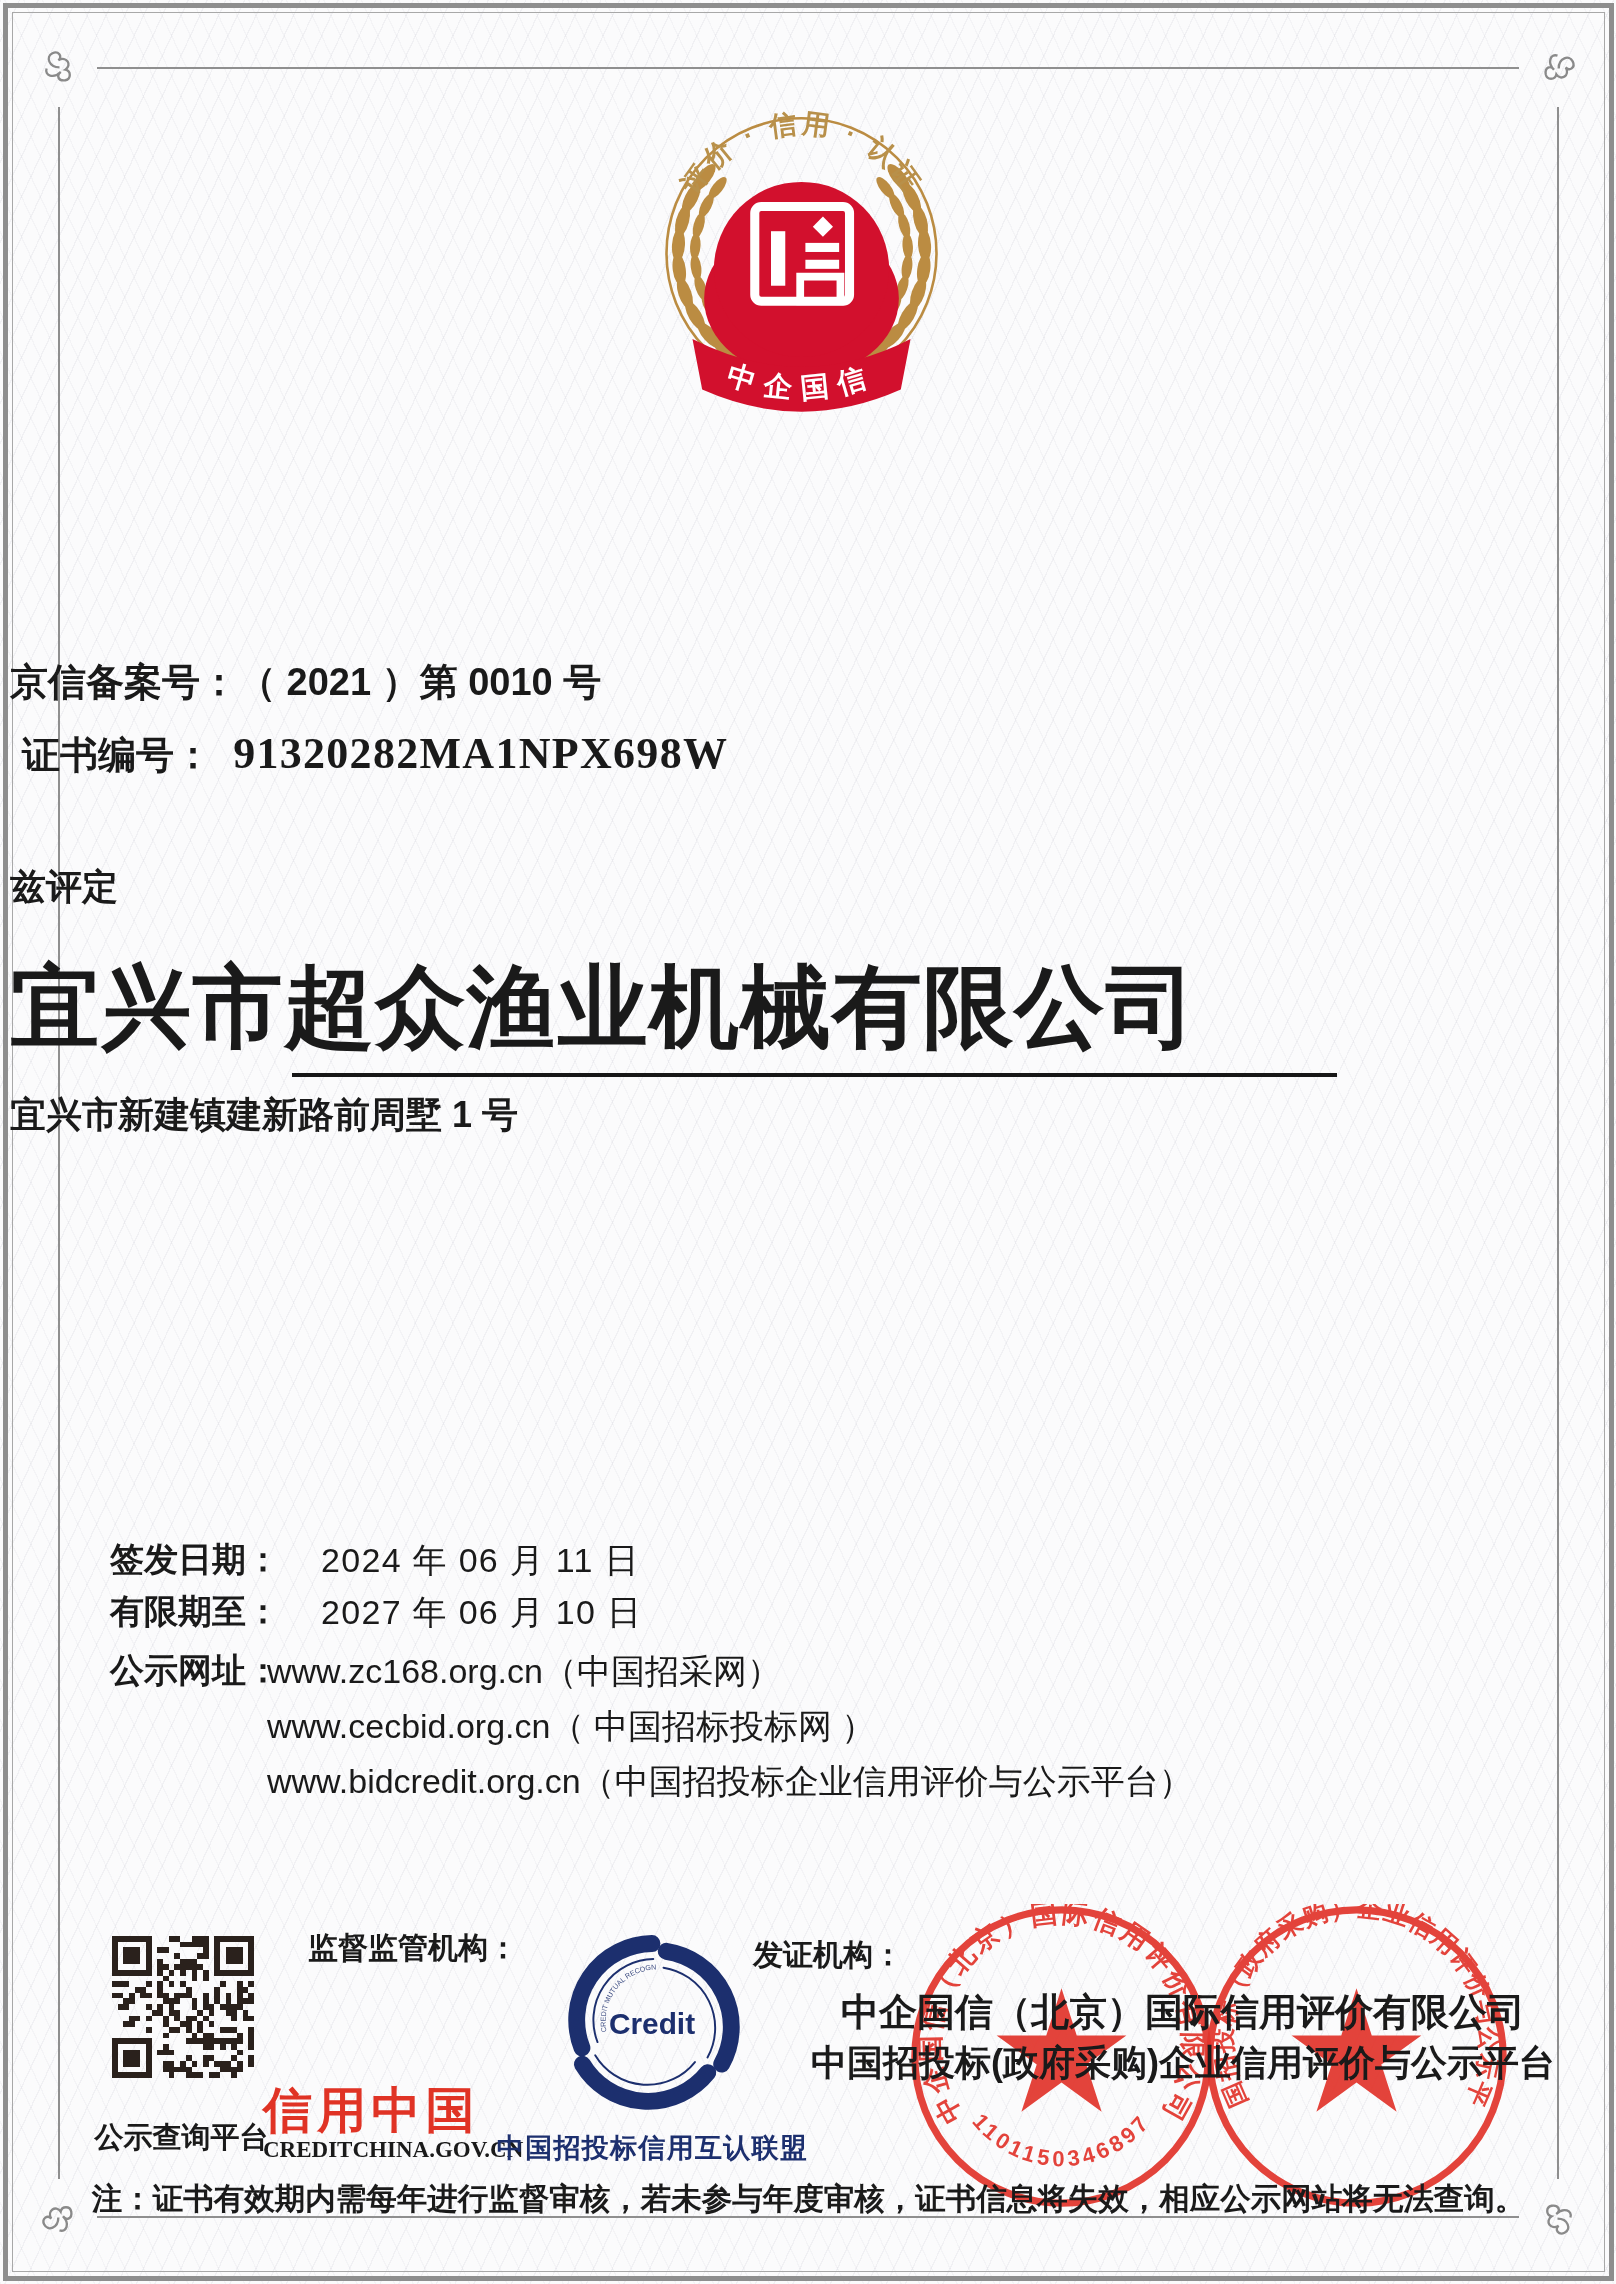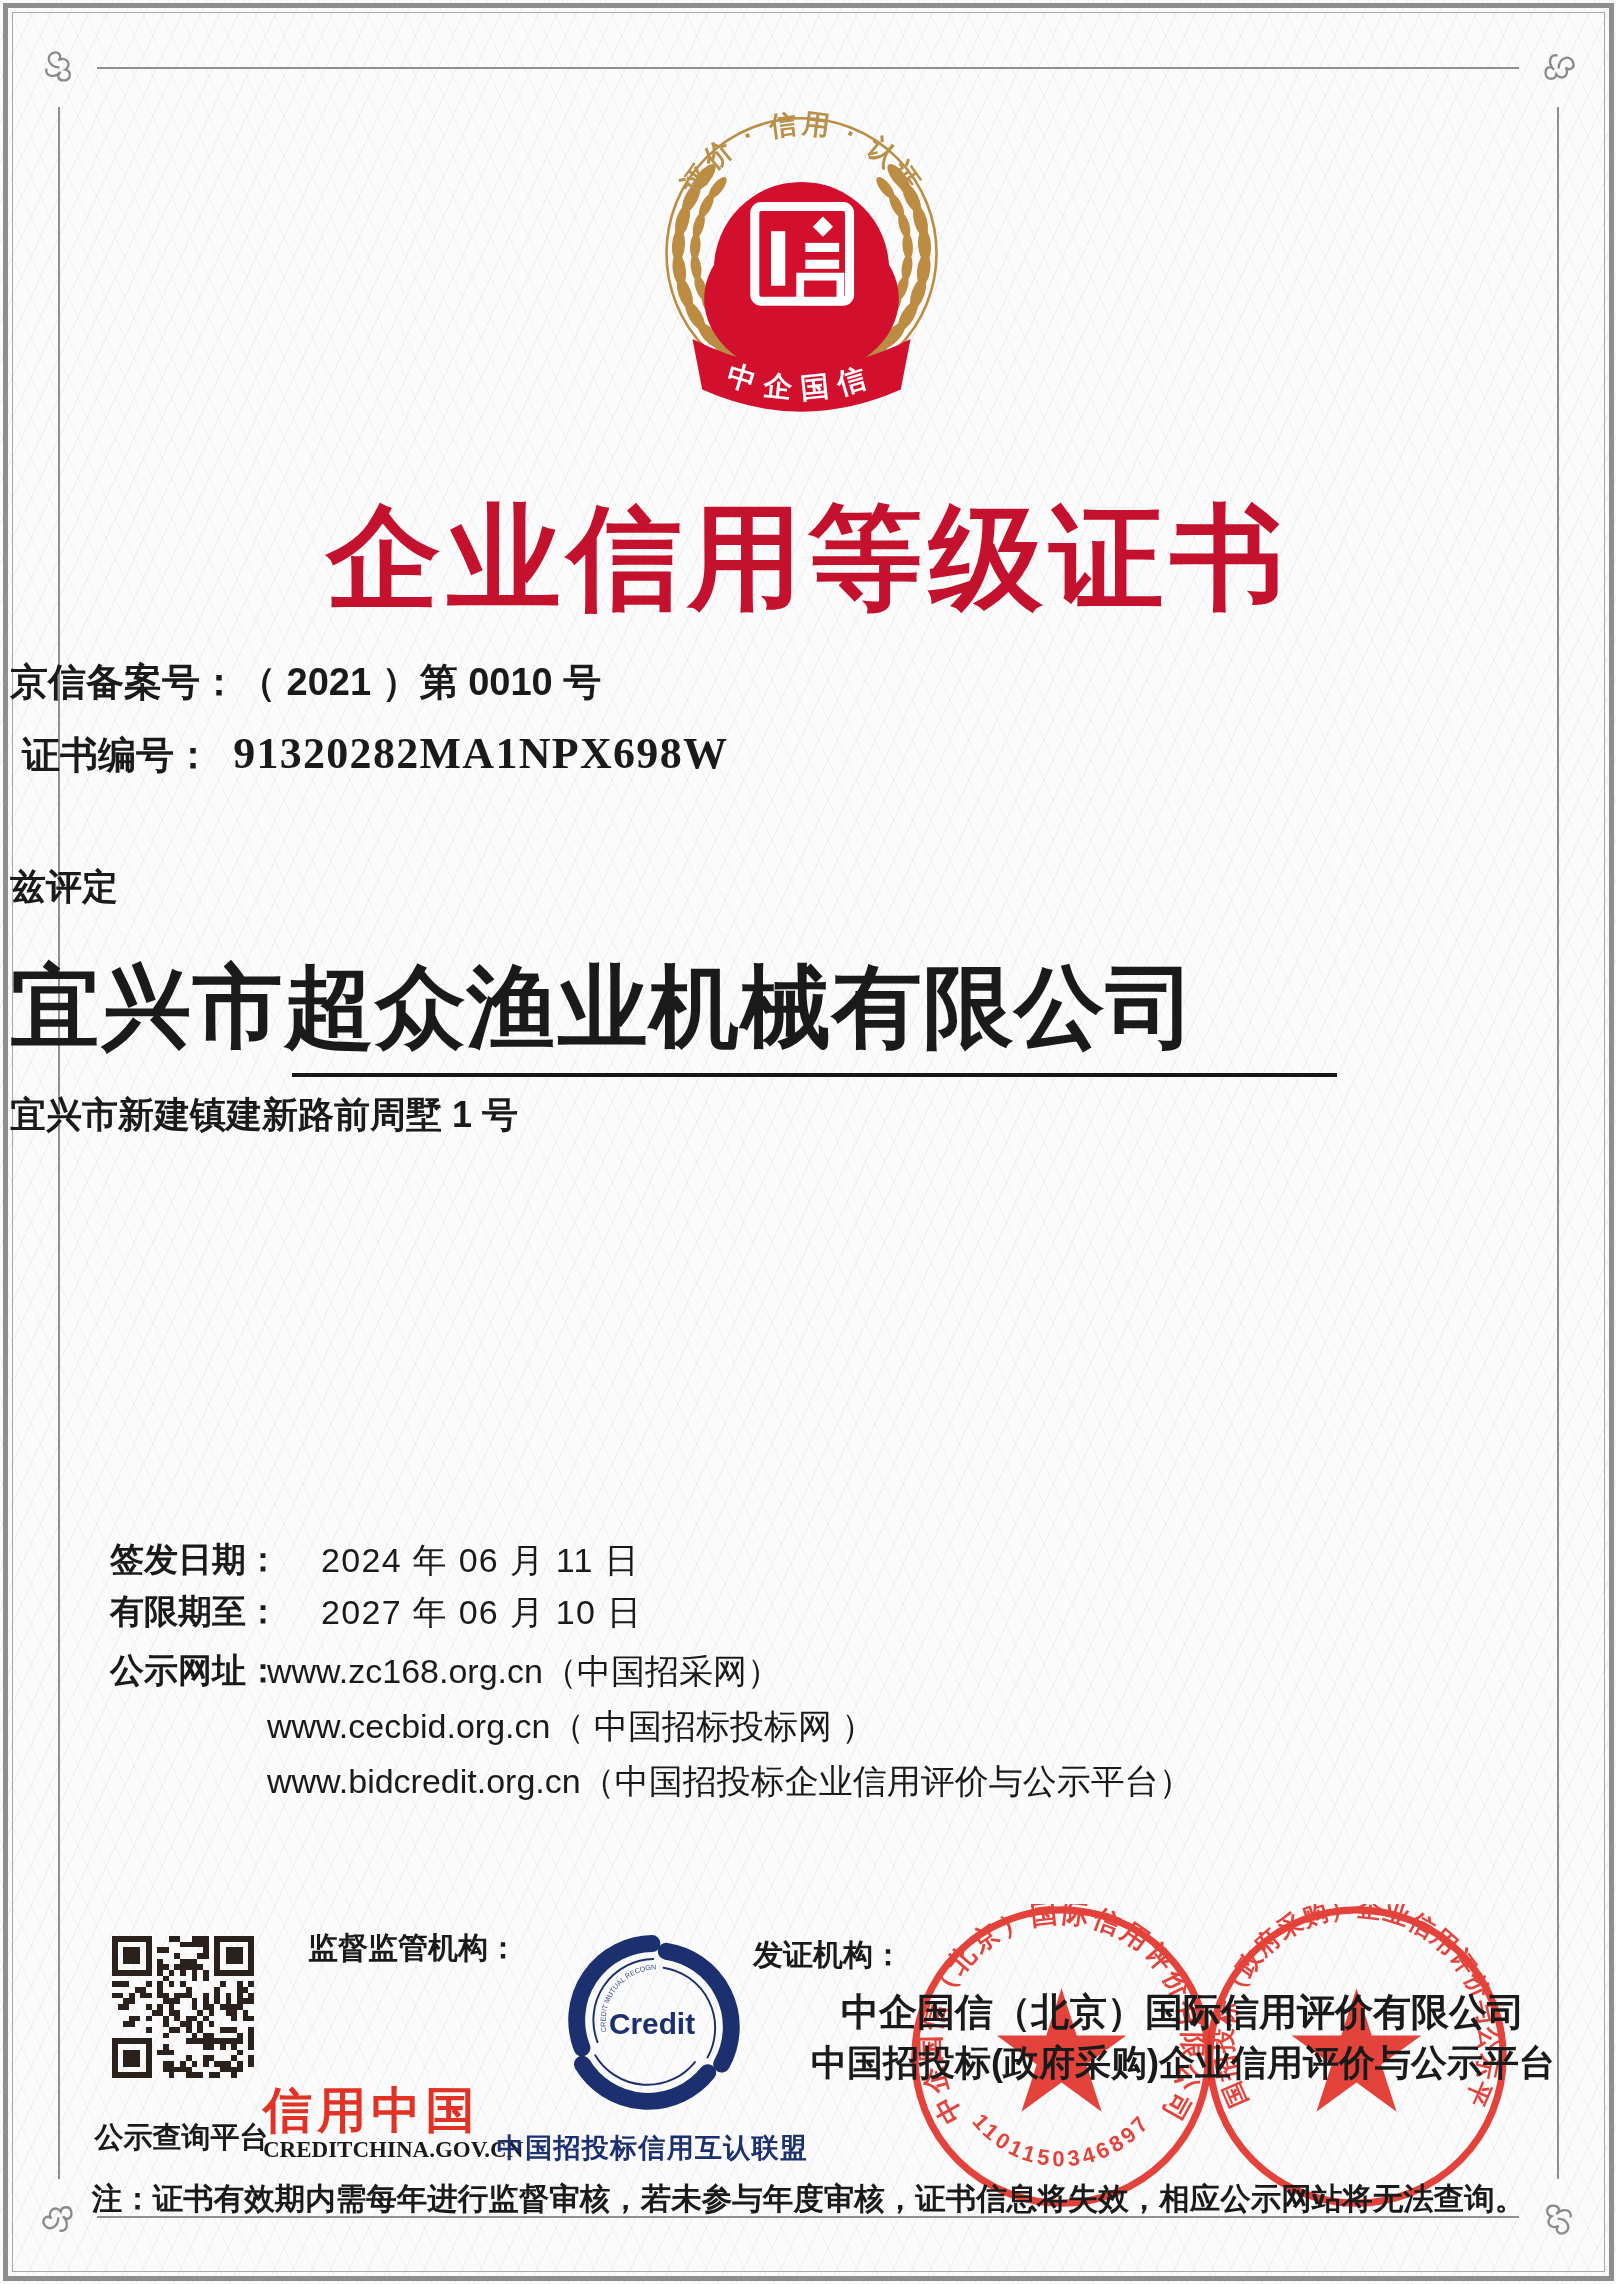--- a/index.html
+++ b/index.html
@@ -160,21 +160,20 @@
       <g>
         <path d="M 62 362 Q 230 448 398 362 L 383 440 Q 230 508 77 440 Z" fill="#d2102d"></path>
         <path id="bannerPath" d="M 92 420 Q 230 484 368 420" fill="none"></path>
         <text font-size="44" font-weight="bold" fill="#ffffff" letter-spacing="16">
           <textPath href="#bannerPath" startOffset="50%" text-anchor="middle">中企国信</textPath>
         </text>
       </g>
     </svg>
   </div>
 
-  <div class="title">企业信用等级证书</div>
 
   <div class="row-center filing">
     <span>京信备案号：</span><span>（ 2021 ）第 0010 号</span>
   </div>
 
   <div class="row-center certno">
     <span>证书编号：</span>&nbsp;&nbsp;<span class="num">91320282MA1NPX698W</span>
   </div>
 
   <div class="row-center company">宜兴市超众渔业机械有限公司</div>

